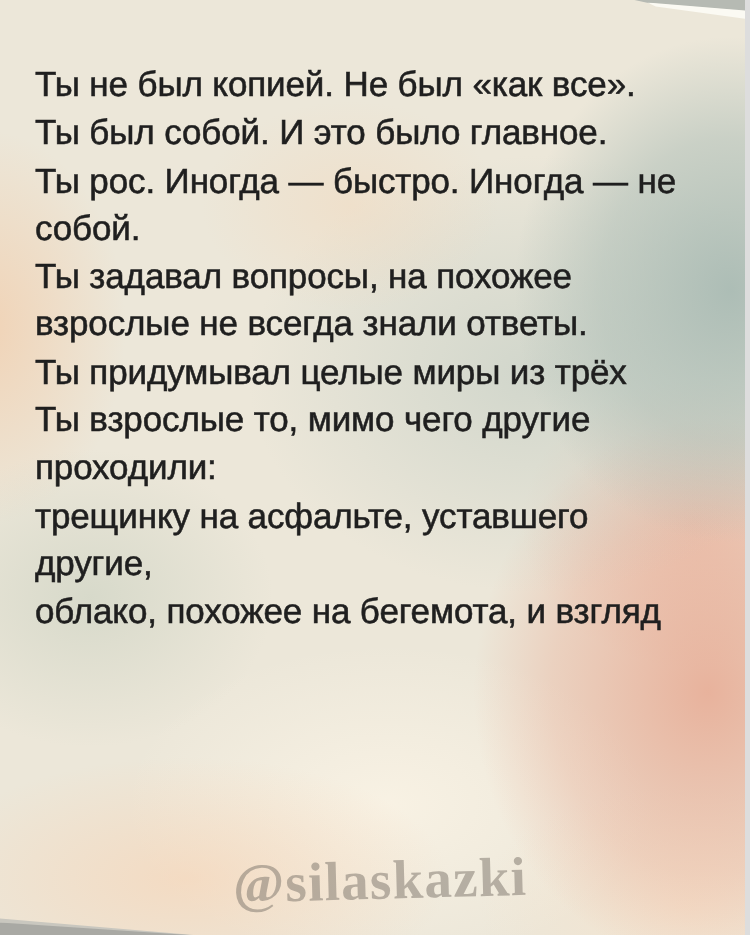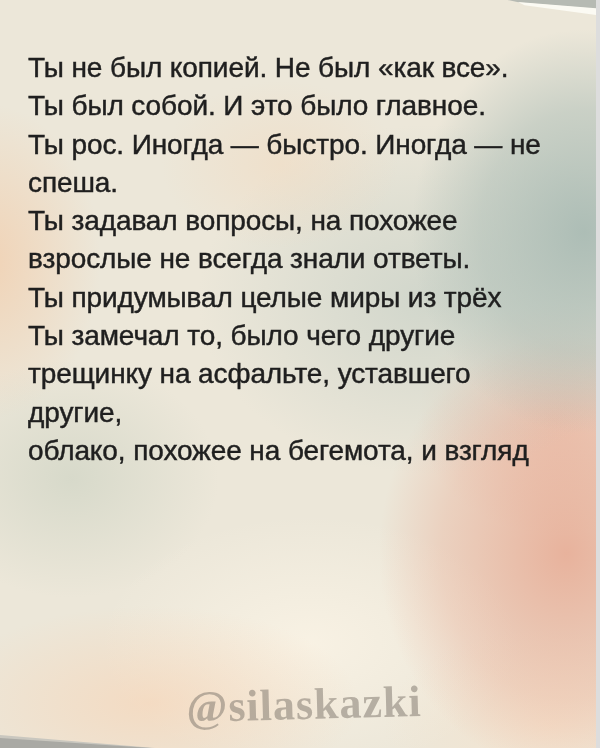--- a/index.html
+++ b/index.html
@@ -106,25 +106,26 @@
     <div class="wedge"></div>
   </div>
 
   <div class="quote">
     <div class="para">
       <div class="line">Ты не был копией. Не был «как все».</div>
       <div class="line">Ты был собой. И это было главное.</div>
     </div>
     <div class="para">
       <div class="line">Ты рос. Иногда — быстро. Иногда — не</div>
-      <div class="line">спеша.</div>
+      <div class="line">собой.</div>
       <div class="line">Ты задавал вопросы, на похожее</div>
       <div class="line">взрослые не всегда знали ответы.</div>
       <div class="line">Ты придумывал целые миры из трёх</div>
-      <div class="line">Ты замечал то, было чего другие</div>
+      <div class="line">Ты взрослые то, мимо чего другие</div>
+      <div class="line">проходили:</div>
       <div class="line">трещинку на асфальте, уставшего</div>
       <div class="line">другие,</div>
       <div class="line">облако, похожее на бегемота, и взгляд</div>
     </div>
   </div>
 
   <div class="watermark">@silaskazki</div>
 
 </div>
 

